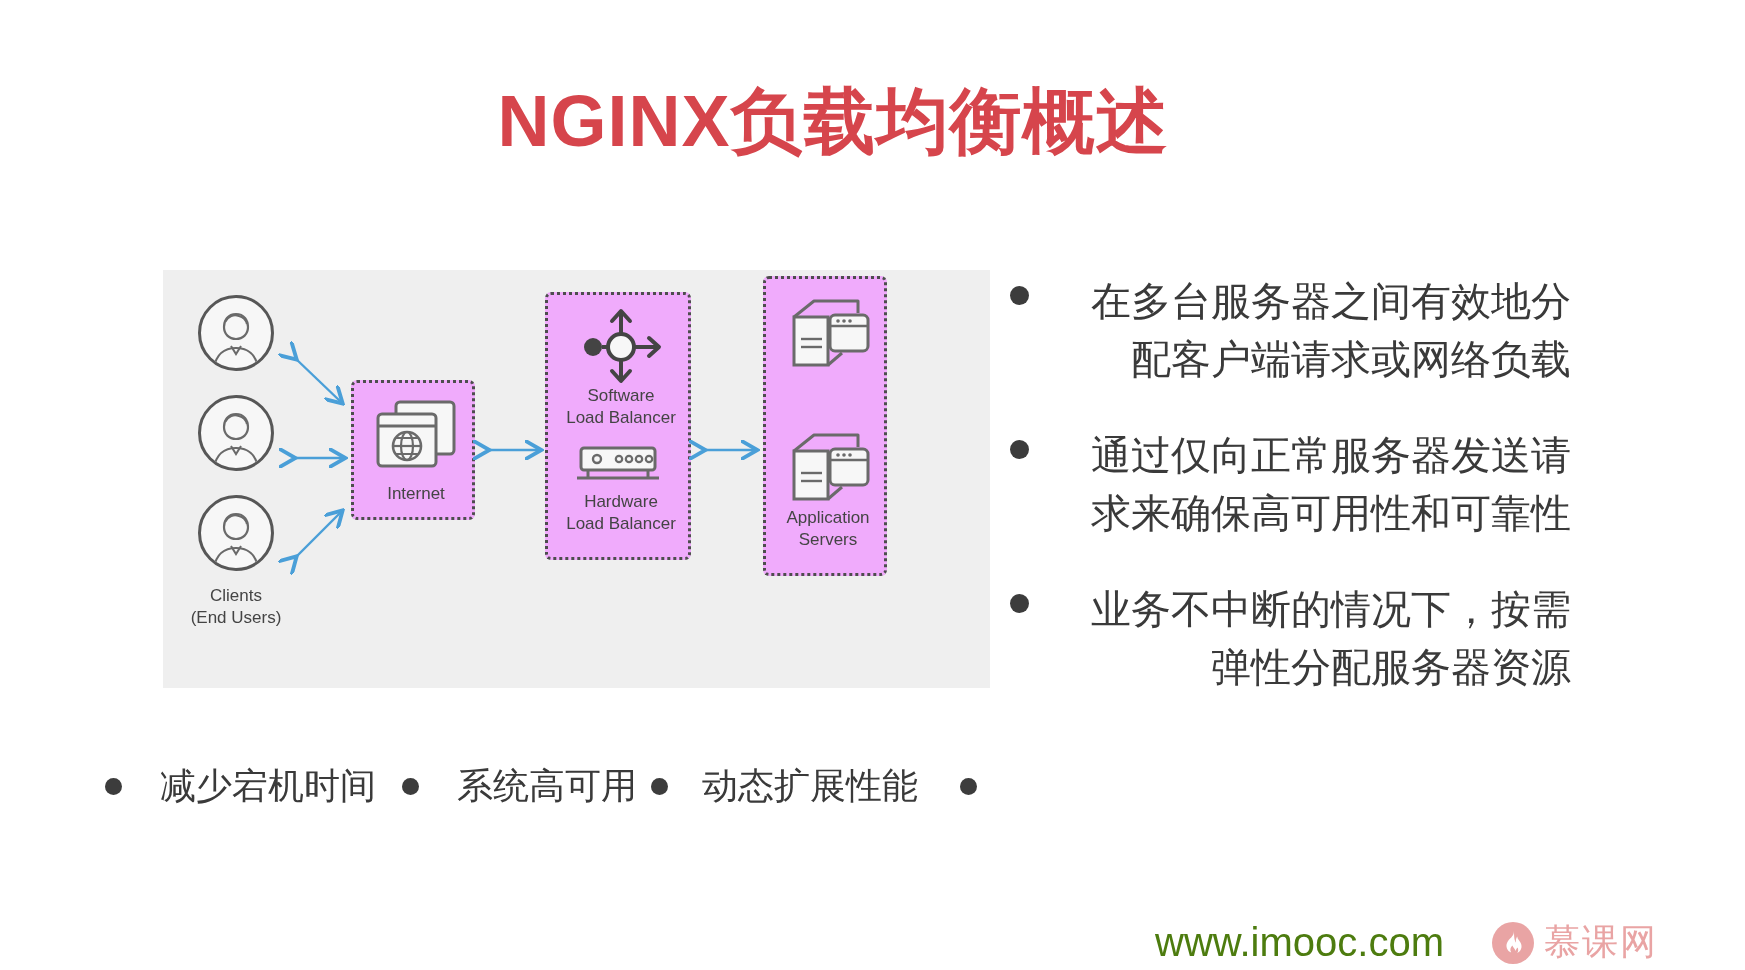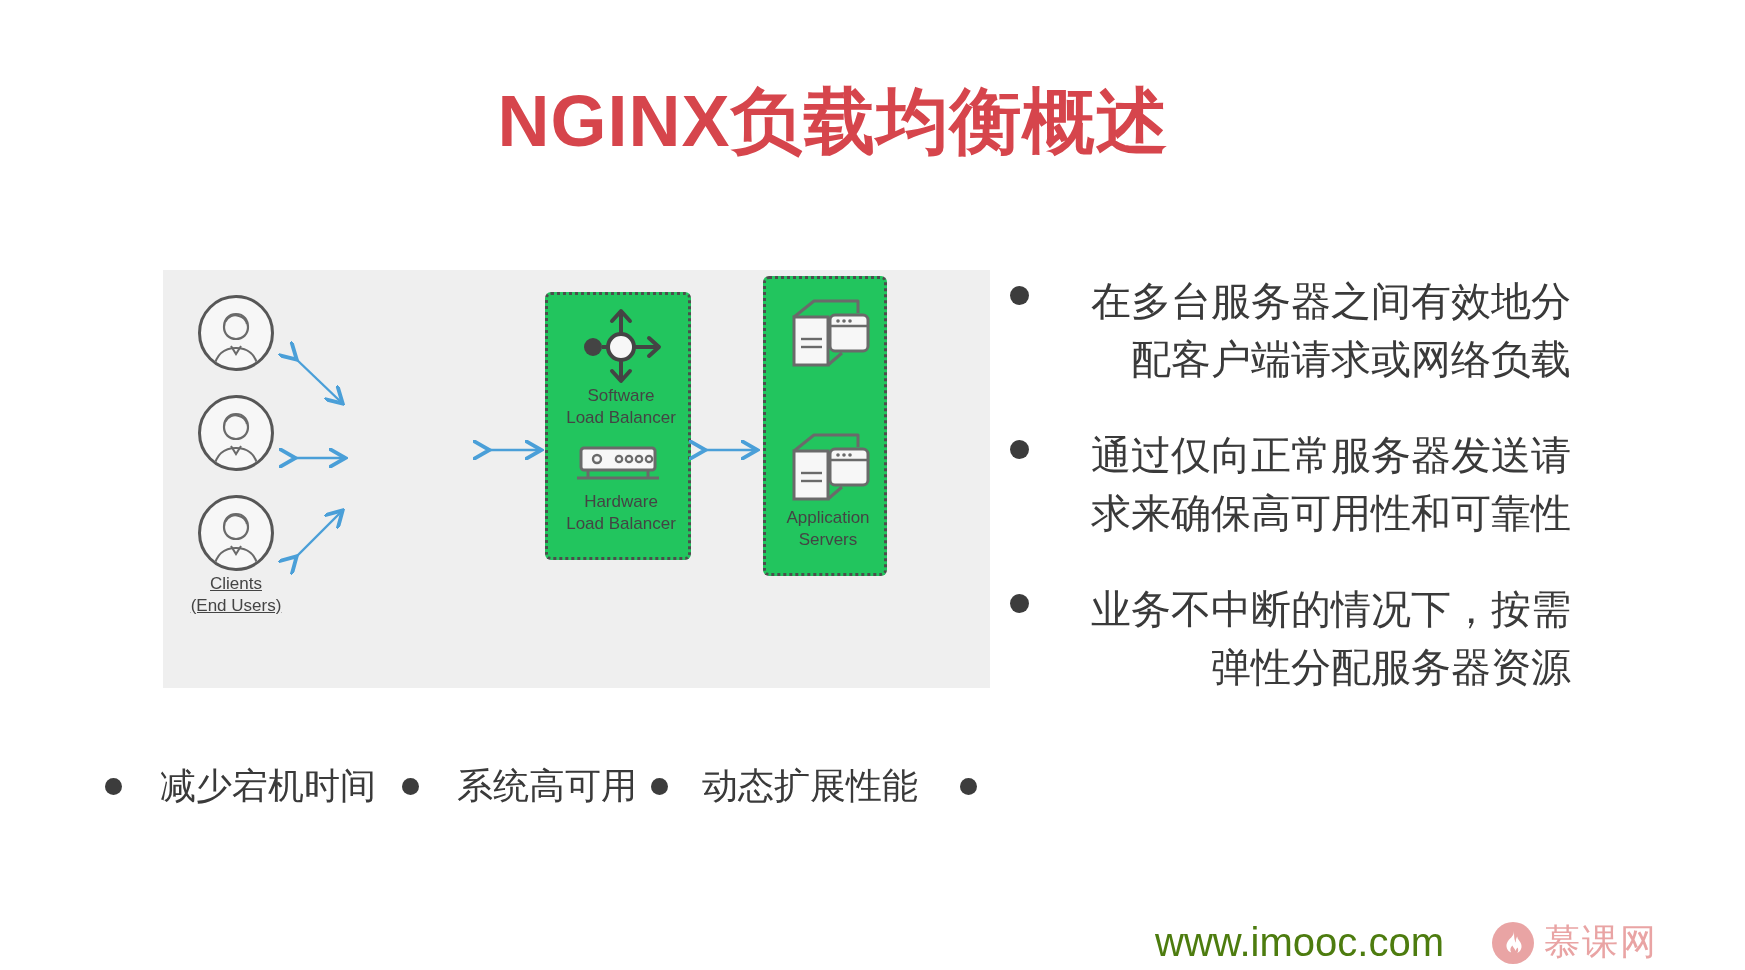--- a/index.html
+++ b/index.html
@@ -61,21 +61,21 @@
     box-sizing: border-box;
     overflow: hidden;
   }
   .client-circle svg { display:block; }
 
   
   .dotted-box {
     position: absolute;
     border: 3px dotted #4d4d4d;
     border-radius: 6px;
-    background: #22c55e;
+    background: #f0abfc;
     box-sizing: border-box;
   }
 
   .icon-wrap {
     position: absolute;
     display: flex;
     align-items: center;
     justify-content: center;
   }
 
@@ -193,39 +193,54 @@
 
   <div class="client-circle" style="left:35px; top:225px;">
     <svg width="70" height="70" viewBox="0 0 70 70">
       <path d="M35 16 c-8 0 -12 6 -12 13 c0 7 5 12 12 12 c7 0 12 -5 12 -12 c0 -7 -4 -13 -12 -13 z" fill="none" stroke="#6a6a6a" stroke-width="2.2"></path>
       <path d="M24 24 c3 -6 9 -8 14 -6 c4 1 7 4 8 8" fill="none" stroke="#6a6a6a" stroke-width="2.2"></path>
       <path d="M13 70 c2 -13 10 -20 22 -20 c12 0 20 7 22 20" fill="none" stroke="#6a6a6a" stroke-width="2.2"></path>
       <path d="M30 48 l5 8 l5 -8" fill="none" stroke="#6a6a6a" stroke-width="2"></path>
     </svg>
   </div>
 
-  <div class="diag-label" style="left:0px; top:303px; width:146px;text-decoration:underline;">
+  <div class="diag-label" style="left:0px; top:315px; width:146px;">
     <div>Clients</div>
     <div>(End Users)</div>
   </div>
 
   <svg class="arrow-svg" style="left:120px; top:70px;" width="70" height="230">
     <defs>
       <marker id="ah" markerWidth="8" markerHeight="8" refX="6" refY="4" orient="auto">
         <path d="M0,0 L7,4 L0,8" fill="none" stroke="#4a9fd8" stroke-width="1.6"></path>
       </marker>
       <marker id="ah2" markerWidth="8" markerHeight="8" refX="6" refY="4" orient="auto">
         <path d="M0,0 L7,4 L0,8" fill="none" stroke="#4a9fd8" stroke-width="1.6"></path>
       </marker>
     </defs>
     <line x1="12" y1="18" x2="58" y2="62" stroke="#4a9fd8" stroke-width="2.4" marker-end="url(#ah)" marker-start="url(#ah2)"></line>
     <line x1="10" y1="118" x2="60" y2="118" stroke="#4a9fd8" stroke-width="2.4" marker-end="url(#ah)" marker-start="url(#ah2)"></line>
     <line x1="12" y1="218" x2="58" y2="172" stroke="#4a9fd8" stroke-width="2.4" marker-end="url(#ah)" marker-start="url(#ah2)"></line>
   </svg>
 
+  <div class="dotted-box" style="left:188px; top:110px; width:124px; height:140px;">
+    <div class="icon-wrap" style="left:0; top:10px; width:124px; height:90px;">
+      <svg width="92" height="84" viewBox="0 0 92 84">
+        <rect x="26" y="6" width="58" height="52" rx="4" fill="#f7f7f7" stroke="#6a6a6a" stroke-width="3"></rect>
+        <rect x="8" y="18" width="58" height="52" rx="4" fill="#f7f7f7" stroke="#6a6a6a" stroke-width="3"></rect>
+        <line x1="8" y1="30" x2="66" y2="30" stroke="#6a6a6a" stroke-width="3"></line>
+        <circle cx="37" cy="50" r="14" fill="none" stroke="#6a6a6a" stroke-width="2.6"></circle>
+        <ellipse cx="37" cy="50" rx="6" ry="14" fill="none" stroke="#6a6a6a" stroke-width="2.2"></ellipse>
+        <line x1="23" y1="50" x2="51" y2="50" stroke="#6a6a6a" stroke-width="2.2"></line>
+        <line x1="26" y1="42" x2="48" y2="42" stroke="#6a6a6a" stroke-width="2"></line>
+        <line x1="26" y1="58" x2="48" y2="58" stroke="#6a6a6a" stroke-width="2"></line>
+      </svg>
+    </div>
+    <div class="diag-label" style="left:0; top:100px; width:124px;">Internet</div>
+  </div>
 
   <svg class="arrow-svg" style="left:318px; top:168px;" width="64" height="24">
     <line x1="6" y1="12" x2="58" y2="12" stroke="#4a9fd8" stroke-width="2.4" marker-end="url(#ah)" marker-start="url(#ah2)"></line>
   </svg>
 
   <div class="dotted-box" style="left:382px; top:22px; width:146px; height:268px;">
     <div class="icon-wrap" style="left:0; top:12px; width:146px; height:78px;">
       <svg width="100" height="78" viewBox="0 0 100 78">
         <circle cx="50" cy="40" r="13" fill="#f7f7f7" stroke="#444" stroke-width="4"></circle>
         <circle cx="22" cy="40" r="9" fill="#444"></circle>

